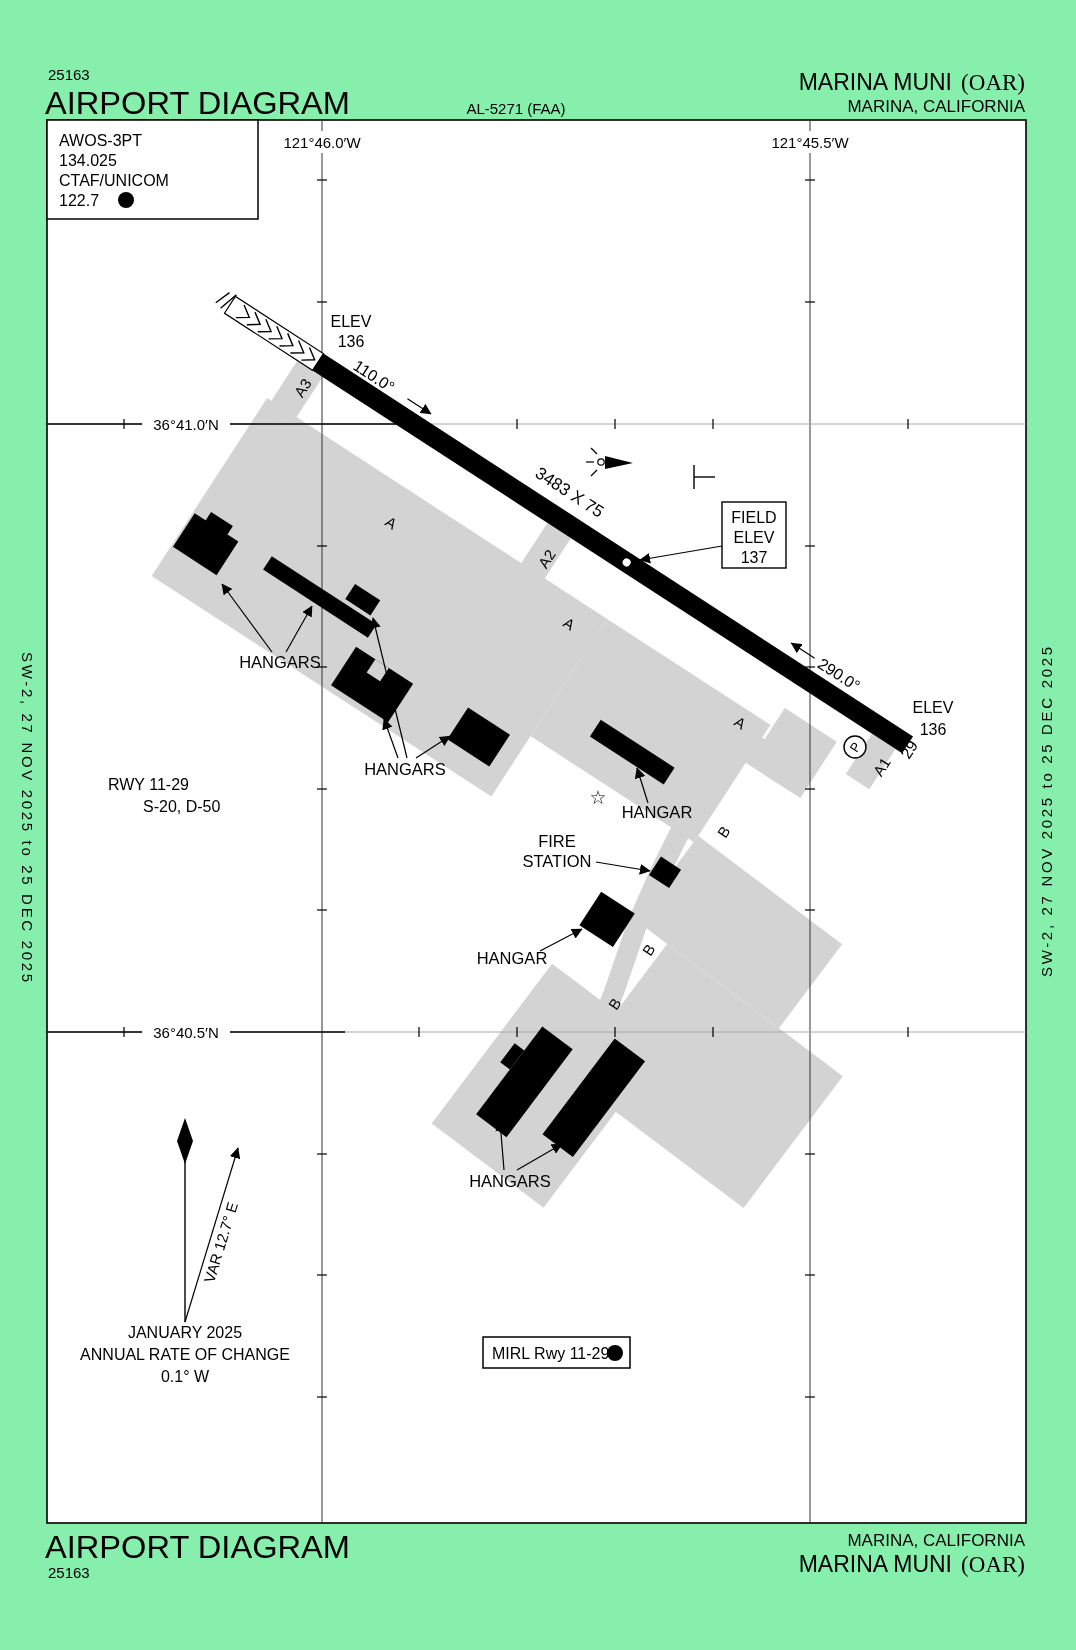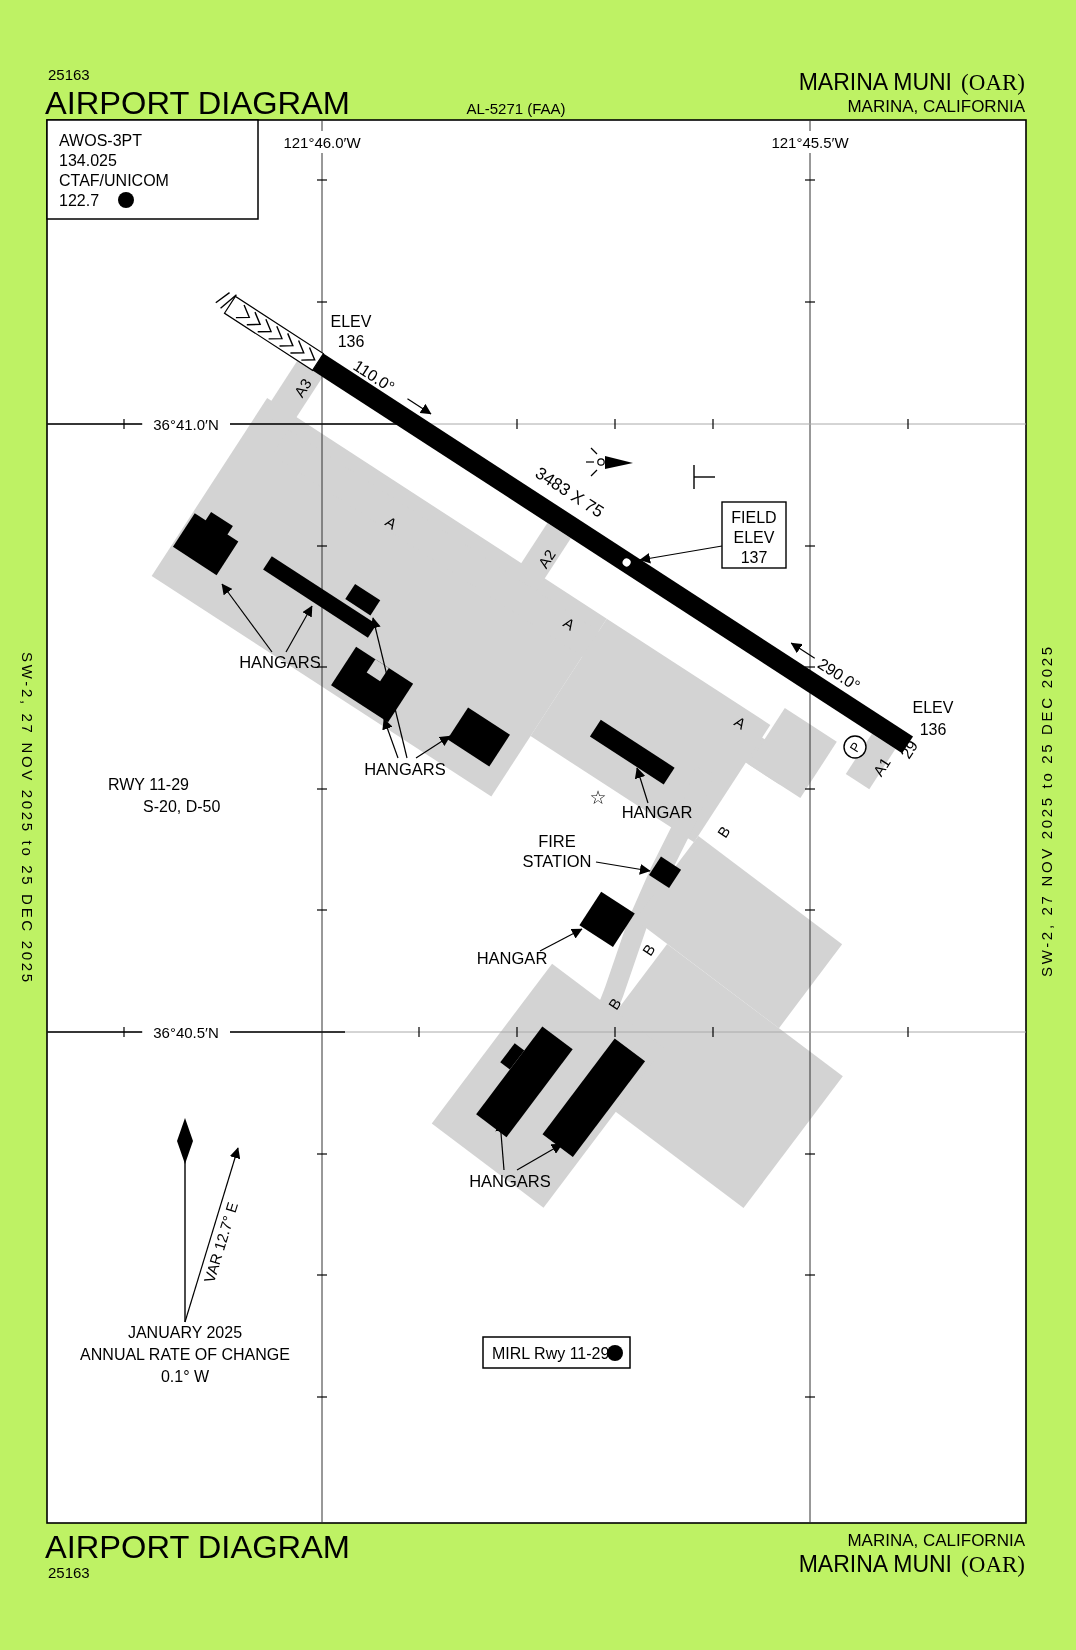--- a/index.html
+++ b/index.html
@@ -1,16 +1,16 @@
 <!DOCTYPE html>
 <html><head>
 <meta charset="utf-8">
 <style>
   html,body{margin:0;padding:0;background:#888;}
-  .page{position:relative;width:1076px;height:1650px;background:#bef264;margin:0 auto;}
+  .page{position:relative;width:1076px;height:1650px;background:#86efac;margin:0 auto;}
   svg{display:block;}
   text{font-family:"Liberation Sans",sans-serif;fill:#000;}
   .serif{font-family:"Liberation Serif",serif;}
 </style>
 </head>
 <body>
 
 <div class="page">
 <svg width="1076" height="1650" viewBox="0 0 1076 1650">
   <defs>

